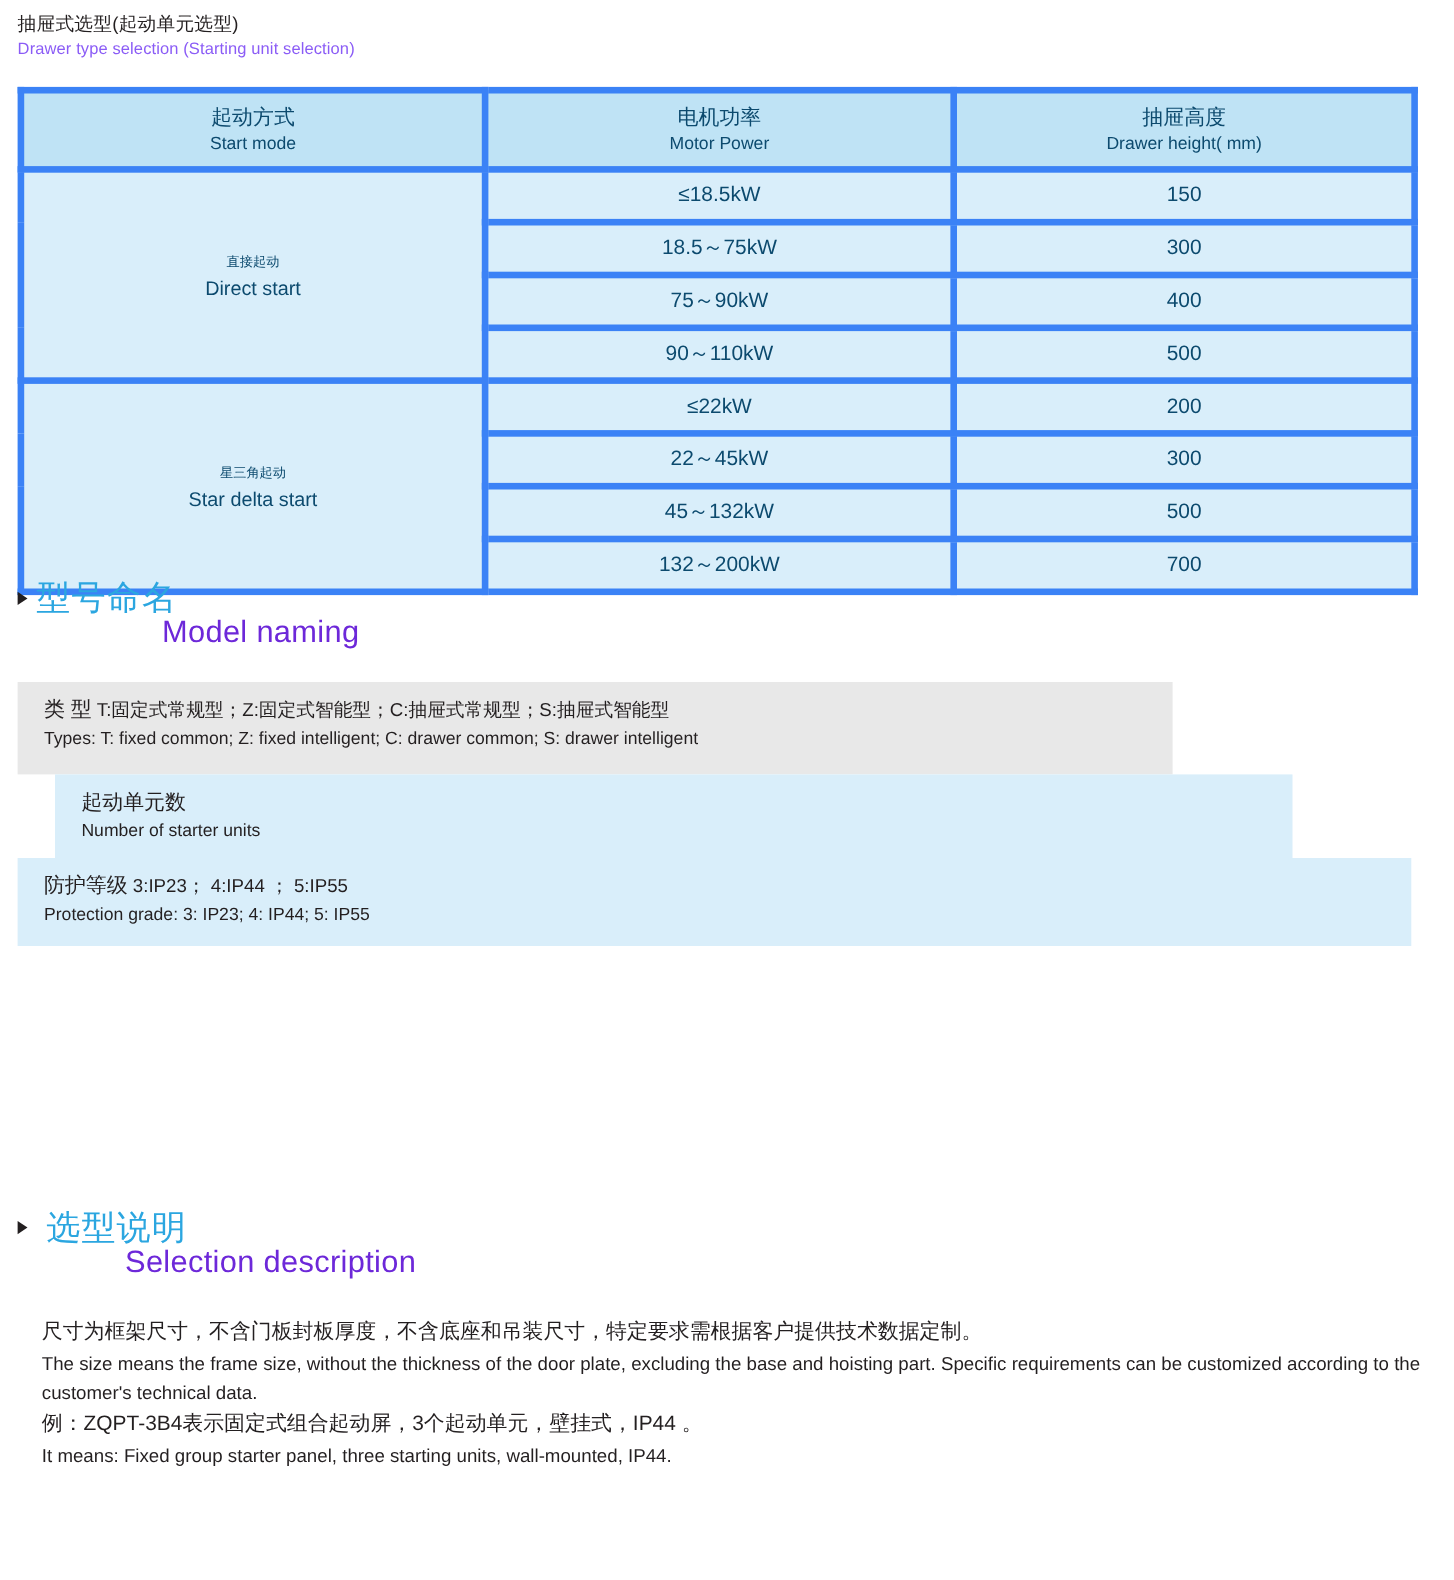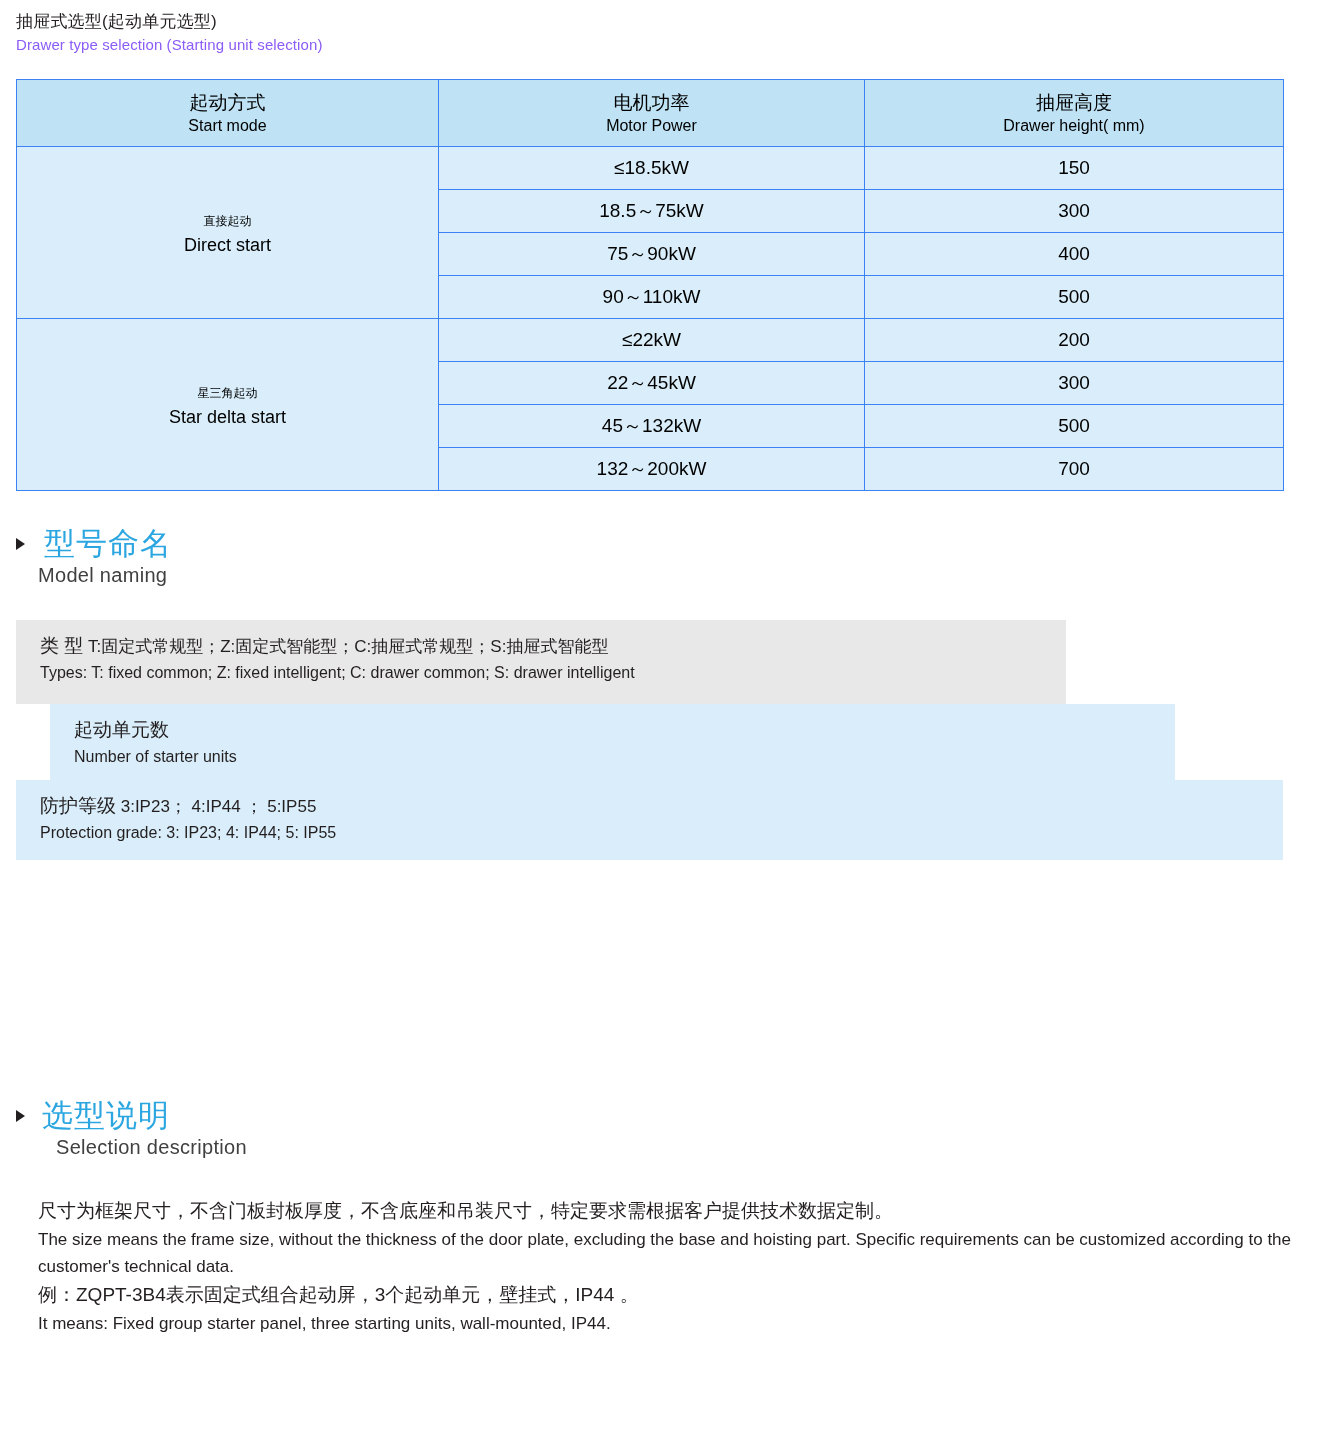--- a/index.html
+++ b/index.html
@@ -53,24 +53,24 @@
   table.spec {
     border-collapse: collapse;
     width: 100%;
     table-layout: fixed;
   }
   table.spec col.c1 { width: 422px; }
   table.spec col.c2 { width: 426px; }
   table.spec col.c3 { width: 419px; }
 
   table.spec th, table.spec td {
-    border: 1px solid #3b82f6;
+    border: 6px solid #3b82f6;
     text-align: center;
     vertical-align: middle;
-    color: #000000;
+    color: #0c4a6e;
   }
   table.spec thead th {
     background: #bfe3f5;
     height: 58px;
     padding: 4px 0;
     font-weight: normal;
   }
   .th-cn {
     font-size: 19px;
     line-height: 25px;
@@ -103,29 +103,30 @@
     width: 0;
     height: 0;
     border-left: 9px solid #231f20;
     border-top: 6px solid transparent;
     border-bottom: 6px solid transparent;
   }
   .sec-cn {
     font-size: 31px;
     line-height: 36px;
     color: #2ba6e0;
-    margin-left: 28px;
+    margin-left: 17px;
     letter-spacing: 1px;
   }
   .sec-en {
-    font-size: 20px;
+    font-size: 28px;
     line-height: 26px;
-    color: #404040;
+    color: #6d28d9;
     margin-left: 22px;
     letter-spacing: 0.3px;
+    text-align: center;
   }
 
   
   .naming {
     position: absolute;
     left: 16px;
     top: 620px;
     width: 1267px;
   }
   .nrow {

